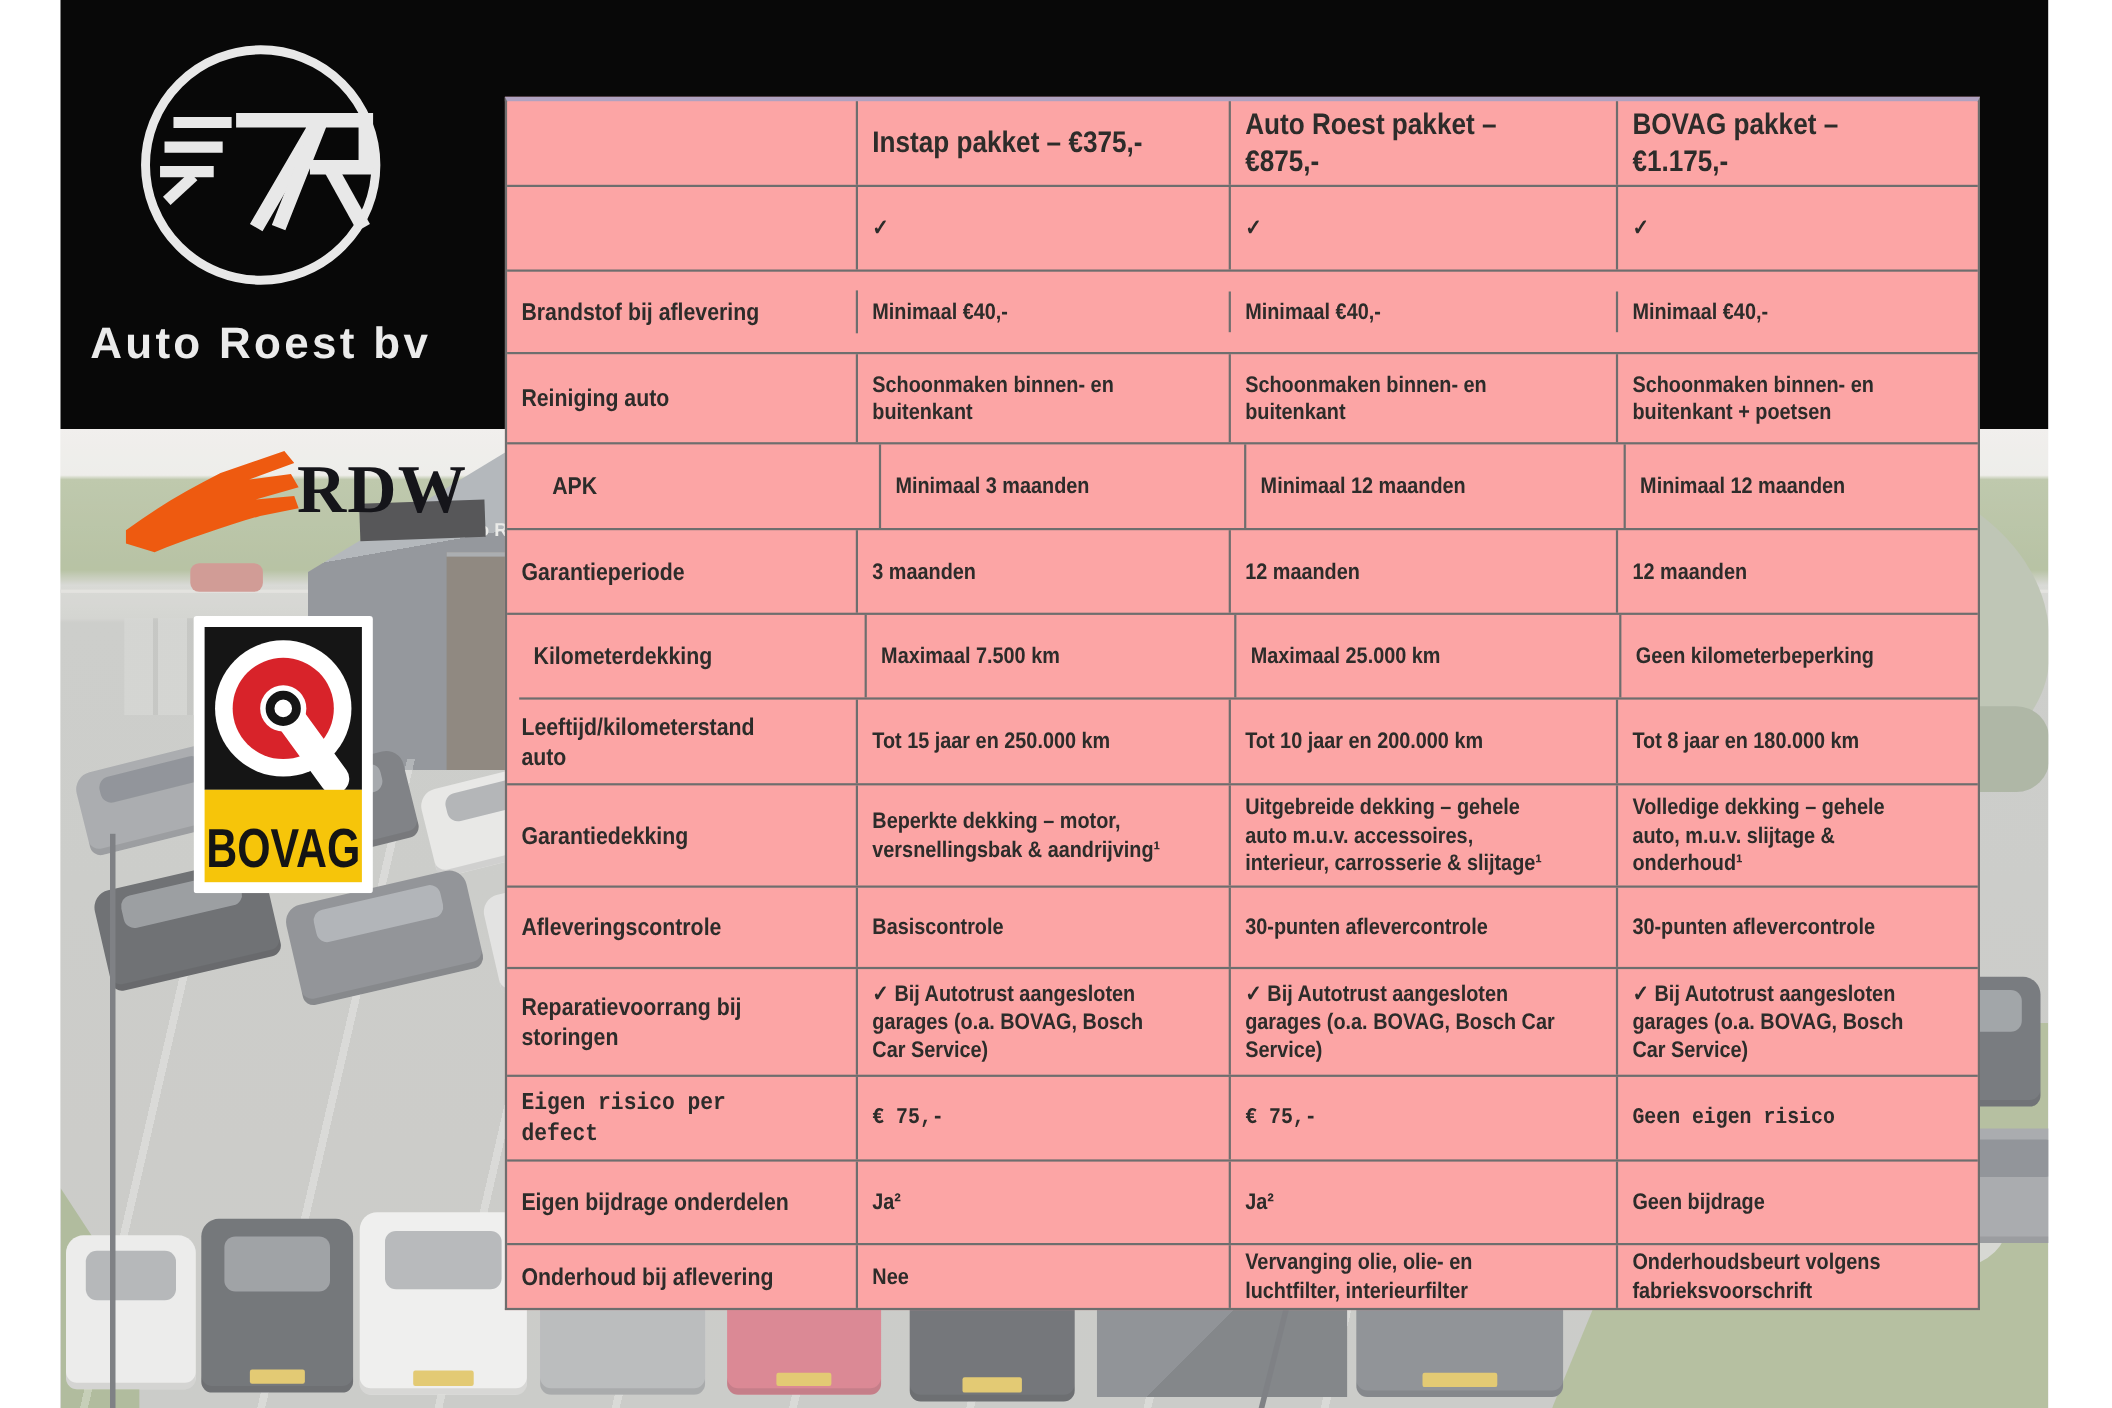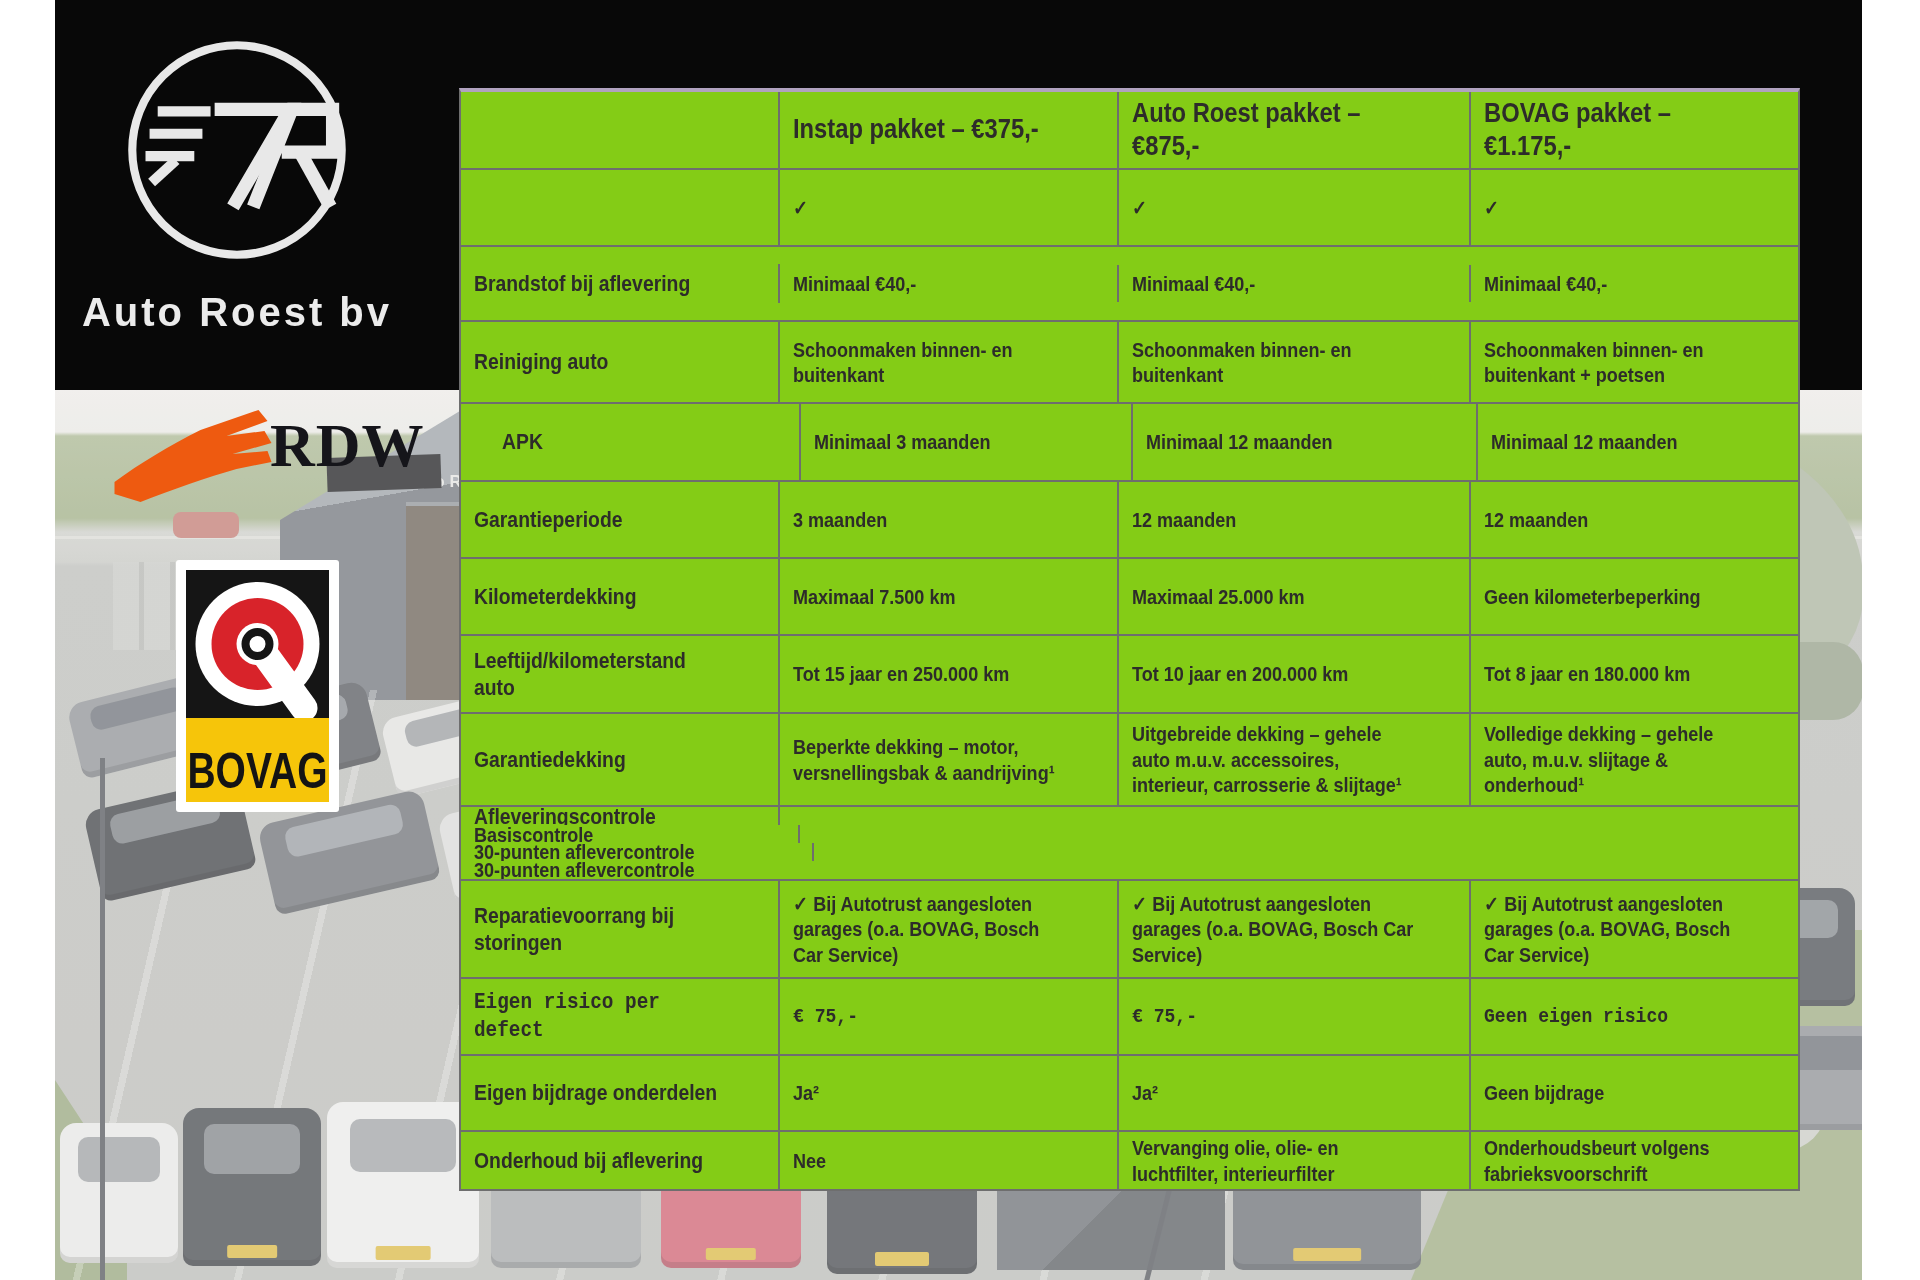--- a/index.html
+++ b/index.html
@@ -51,38 +51,38 @@
 
   
   .rdw{position:absolute;left:108px;top:400px;width:310px;height:110px;z-index:6;}
   .rdw svg{position:absolute;left:0;top:6px;}
   .rdw-text{position:absolute;left:162px;top:10px;font-family:"Liberation Serif",serif;font-weight:700;
             font-size:62px;color:#15151a;letter-spacing:1px;}
   .bovag{position:absolute;left:176px;top:560px;width:163px;height:252px;z-index:6;}
   .bosch{position:absolute;left:158px;top:872px;width:196px;height:200px;z-index:6;}
 
   
-  .ptable{position:absolute;left:459px;top:88px;width:1341px;z-index:5;background:#84cc16;
+  .ptable{position:absolute;left:459px;top:88px;width:1341px;z-index:5;background:#fca5a5;
           border:2px solid #6e6e6e;border-top:4px solid #b0a2c0;color:#2d2c2a;}
   .trow{display:flex;border-bottom:2px solid #6e6e6e;}
   .trow:last-child{border-bottom:none;}
   .cell{display:flex;align-items:center;padding:6px 13px;overflow:hidden;}
   .c0{width:319px;border-right:2px solid #6e6e6e;}
   .c1{width:339px;border-right:2px solid #6e6e6e;}
   .c2{width:353px;border-right:2px solid #6e6e6e;}
   .c3{width:327px;}
   .cell .txt{display:inline-block;width:113.6%;transform:scaleX(.88);transform-origin:0 50%;
              font-weight:700;line-height:1.24;}
   .hrow{height:78px;}
   .hrow .txt{font-size:27px;}
   .lab .txt{font-size:22px;}
   .val .txt{font-size:20.5px;}
   .r0{height:77px;}  .r1{height:75px;align-items:center;}  .r2{height:82px;}  .r3{height:78px;padding-left:28px;}
-  .r4{height:77px;}  .r5{height:77px;}  .r6{height:78px;}  .r7{height:93px;}
-  .r8{height:74px;flex-direction:column;}  .r9{height:98px;}  .r10{height:77px;font-family:Liberation Mono, monospace;} .r11{height:76px;}
+  .r4{height:77px;}  .r5{height:77px;margin-left:11px;}  .r6{height:78px;}  .r7{height:93px;}
+  .r8{height:74px;}  .r9{height:98px;}  .r10{height:77px;font-family:Liberation Mono, monospace;} .r11{height:76px;}
   .r12{height:57px;}
 </style>
 </head>
 <body>
 
 <div class="page">
 
   <div class="photo">
     <i class="fence"></i>
     <i class="yard"></i>

